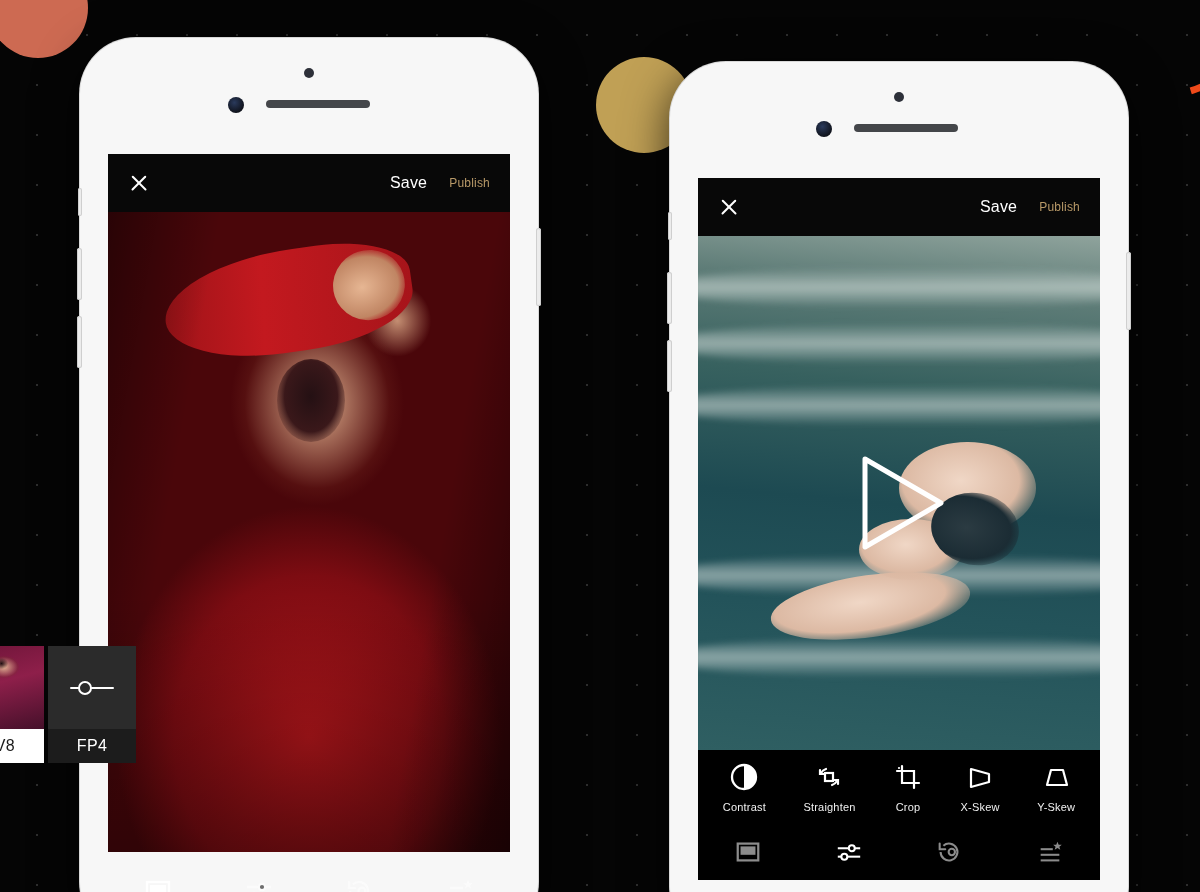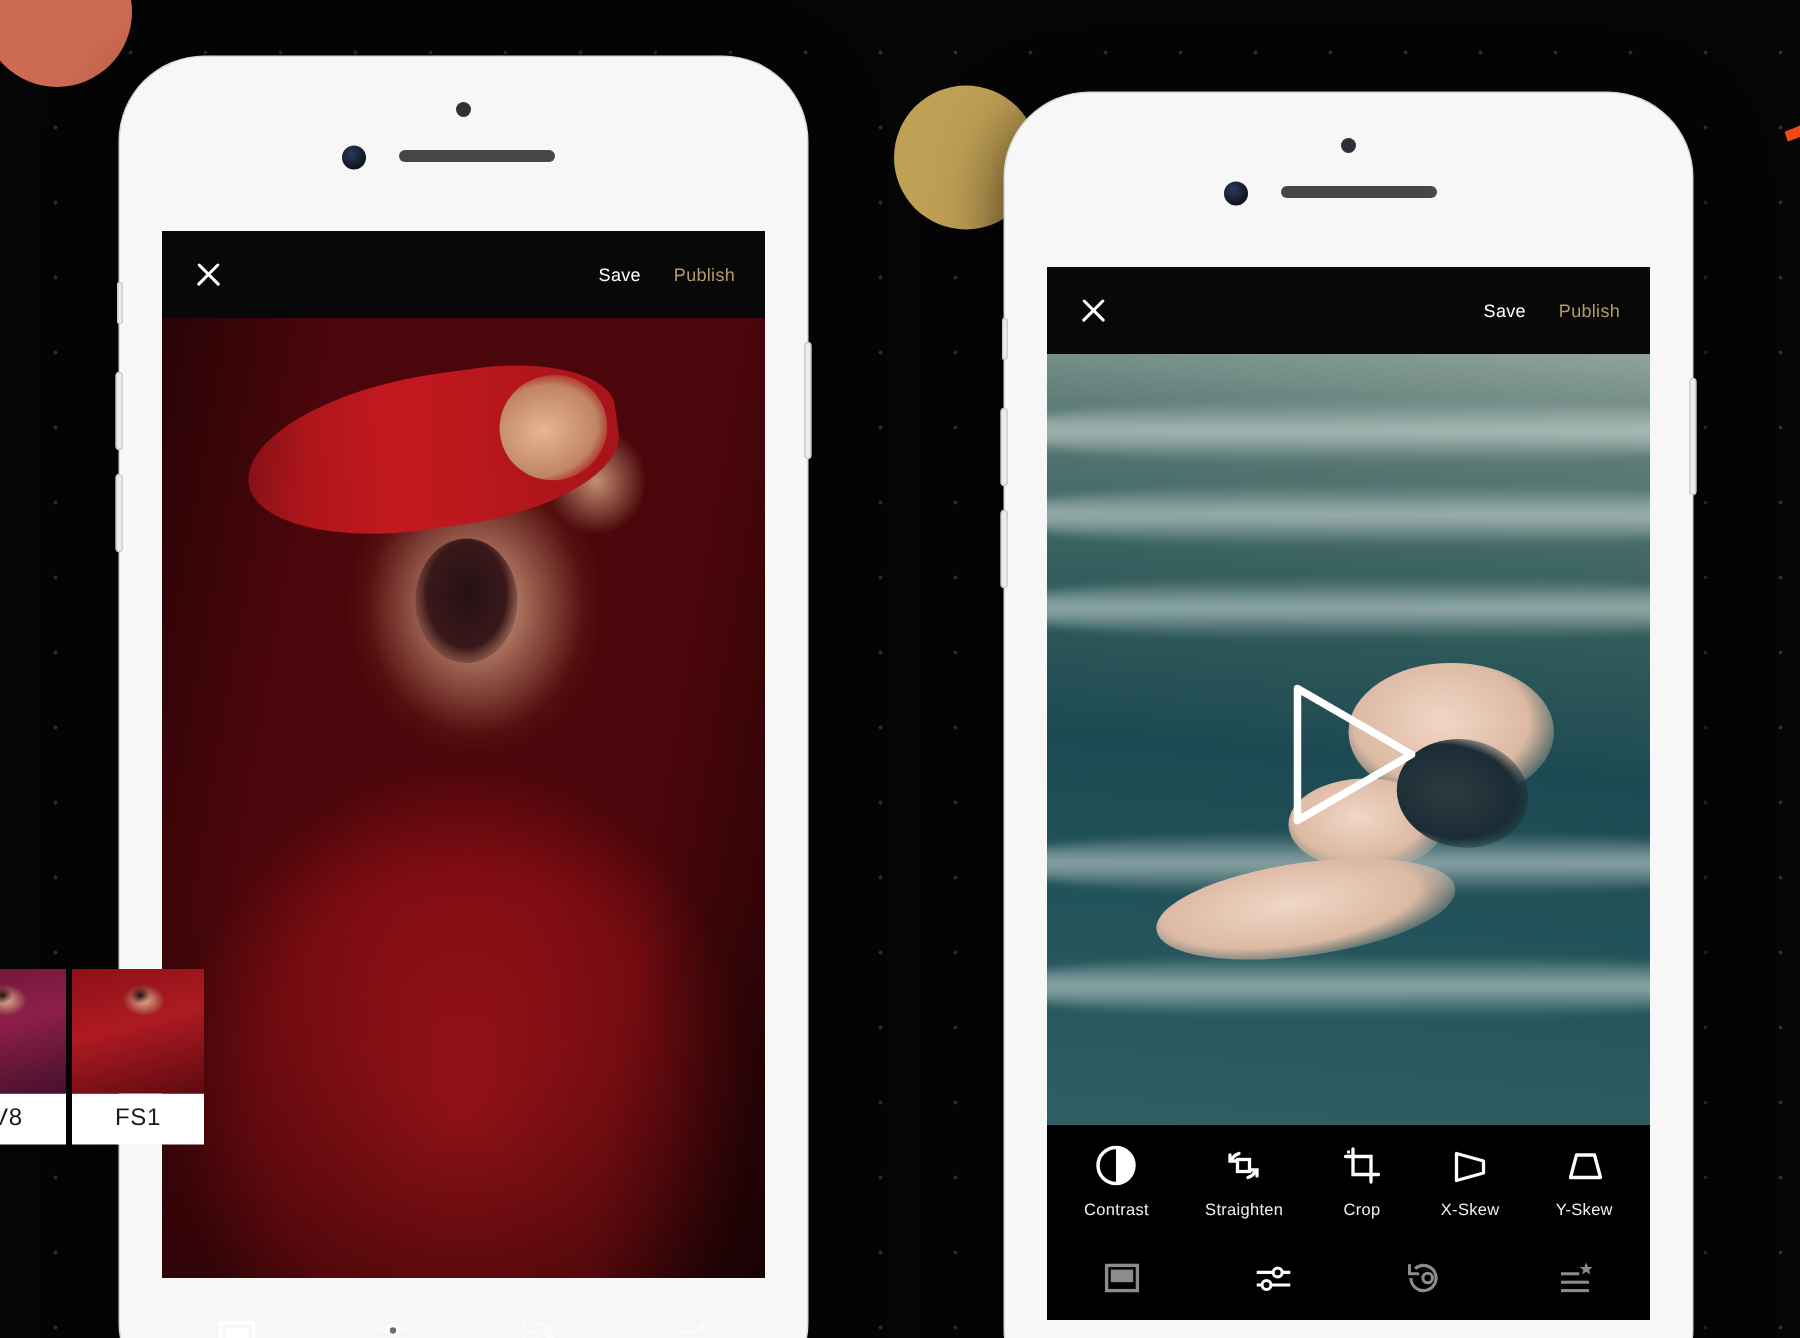--- a/index.html
+++ b/index.html
@@ -86,21 +86,21 @@
     width: 22px; height: 22px; position: relative; cursor: pointer;
   }
   .close-x::before, .close-x::after {
     content: ""; position: absolute; left: 1px; top: 10px;
     width: 20px; height: 2.4px; background: #fff; border-radius: 1px;
   }
   .close-x::before { transform: rotate(45deg); }
   .close-x::after  { transform: rotate(-45deg); }
   .appbar-spacer { flex: 1; }
   .btn-save {
-    color: #fff; font-size: 12px; letter-spacing: .2px; margin-right: 22px; cursor: pointer;
+    color: #fff; font-size: 16px; letter-spacing: .2px; margin-right: 22px; cursor: pointer;
   }
   .btn-publish { color: #b89968; font-size: 12px; letter-spacing: .2px; cursor: pointer; }
 
   .canvas { position: relative; overflow: hidden; }
 
   
   .photo-red {
     position: absolute; inset: 0;
     background:
       radial-gradient(ellipse 30% 22% at 52% 30%, rgba(232,186,150,.95) 0%, rgba(150,70,50,.15) 60%, transparent 72%),
@@ -296,23 +296,28 @@
           </svg>
       </div>
     </div>
   </div>
 
   <div class="filterstrip">
     <div class="ftile" style="margin-left:-44px">
       <div class="thumb" style="background:linear-gradient(165deg,#6d1438 0%,#8e1f4a 45%,#45102a 100%)"></div>
       <div class="flabel">AV8</div>
     </div>
-    <div class="ftile">
-      <div class="thumb" style="background:linear-gradient(165deg,#8d1016 0%,#ae1a22 45%,#5d0a10 100%)"></div>
-      <div class="flabel">FS1</div>
+    <div class="ftile selected">
+      <div class="thumb">
+        <div class="slider-icon">
+          <div class="bar"></div>
+            <div class="knob"></div>
+        </div>
+      </div>
+      <div class="flabel">FP4</div>
     </div>
   </div>
 
   <div class="phone phone-right">
     <div class="side-btn btn-silent" style="top:150px"></div>
     <div class="side-btn btn-vol" style="top:210px"></div>
     <div class="side-btn btn-vol" style="top:278px"></div>
     <div class="side-btn btn-power" style="top:190px"></div>
 
     <div class="notch">

